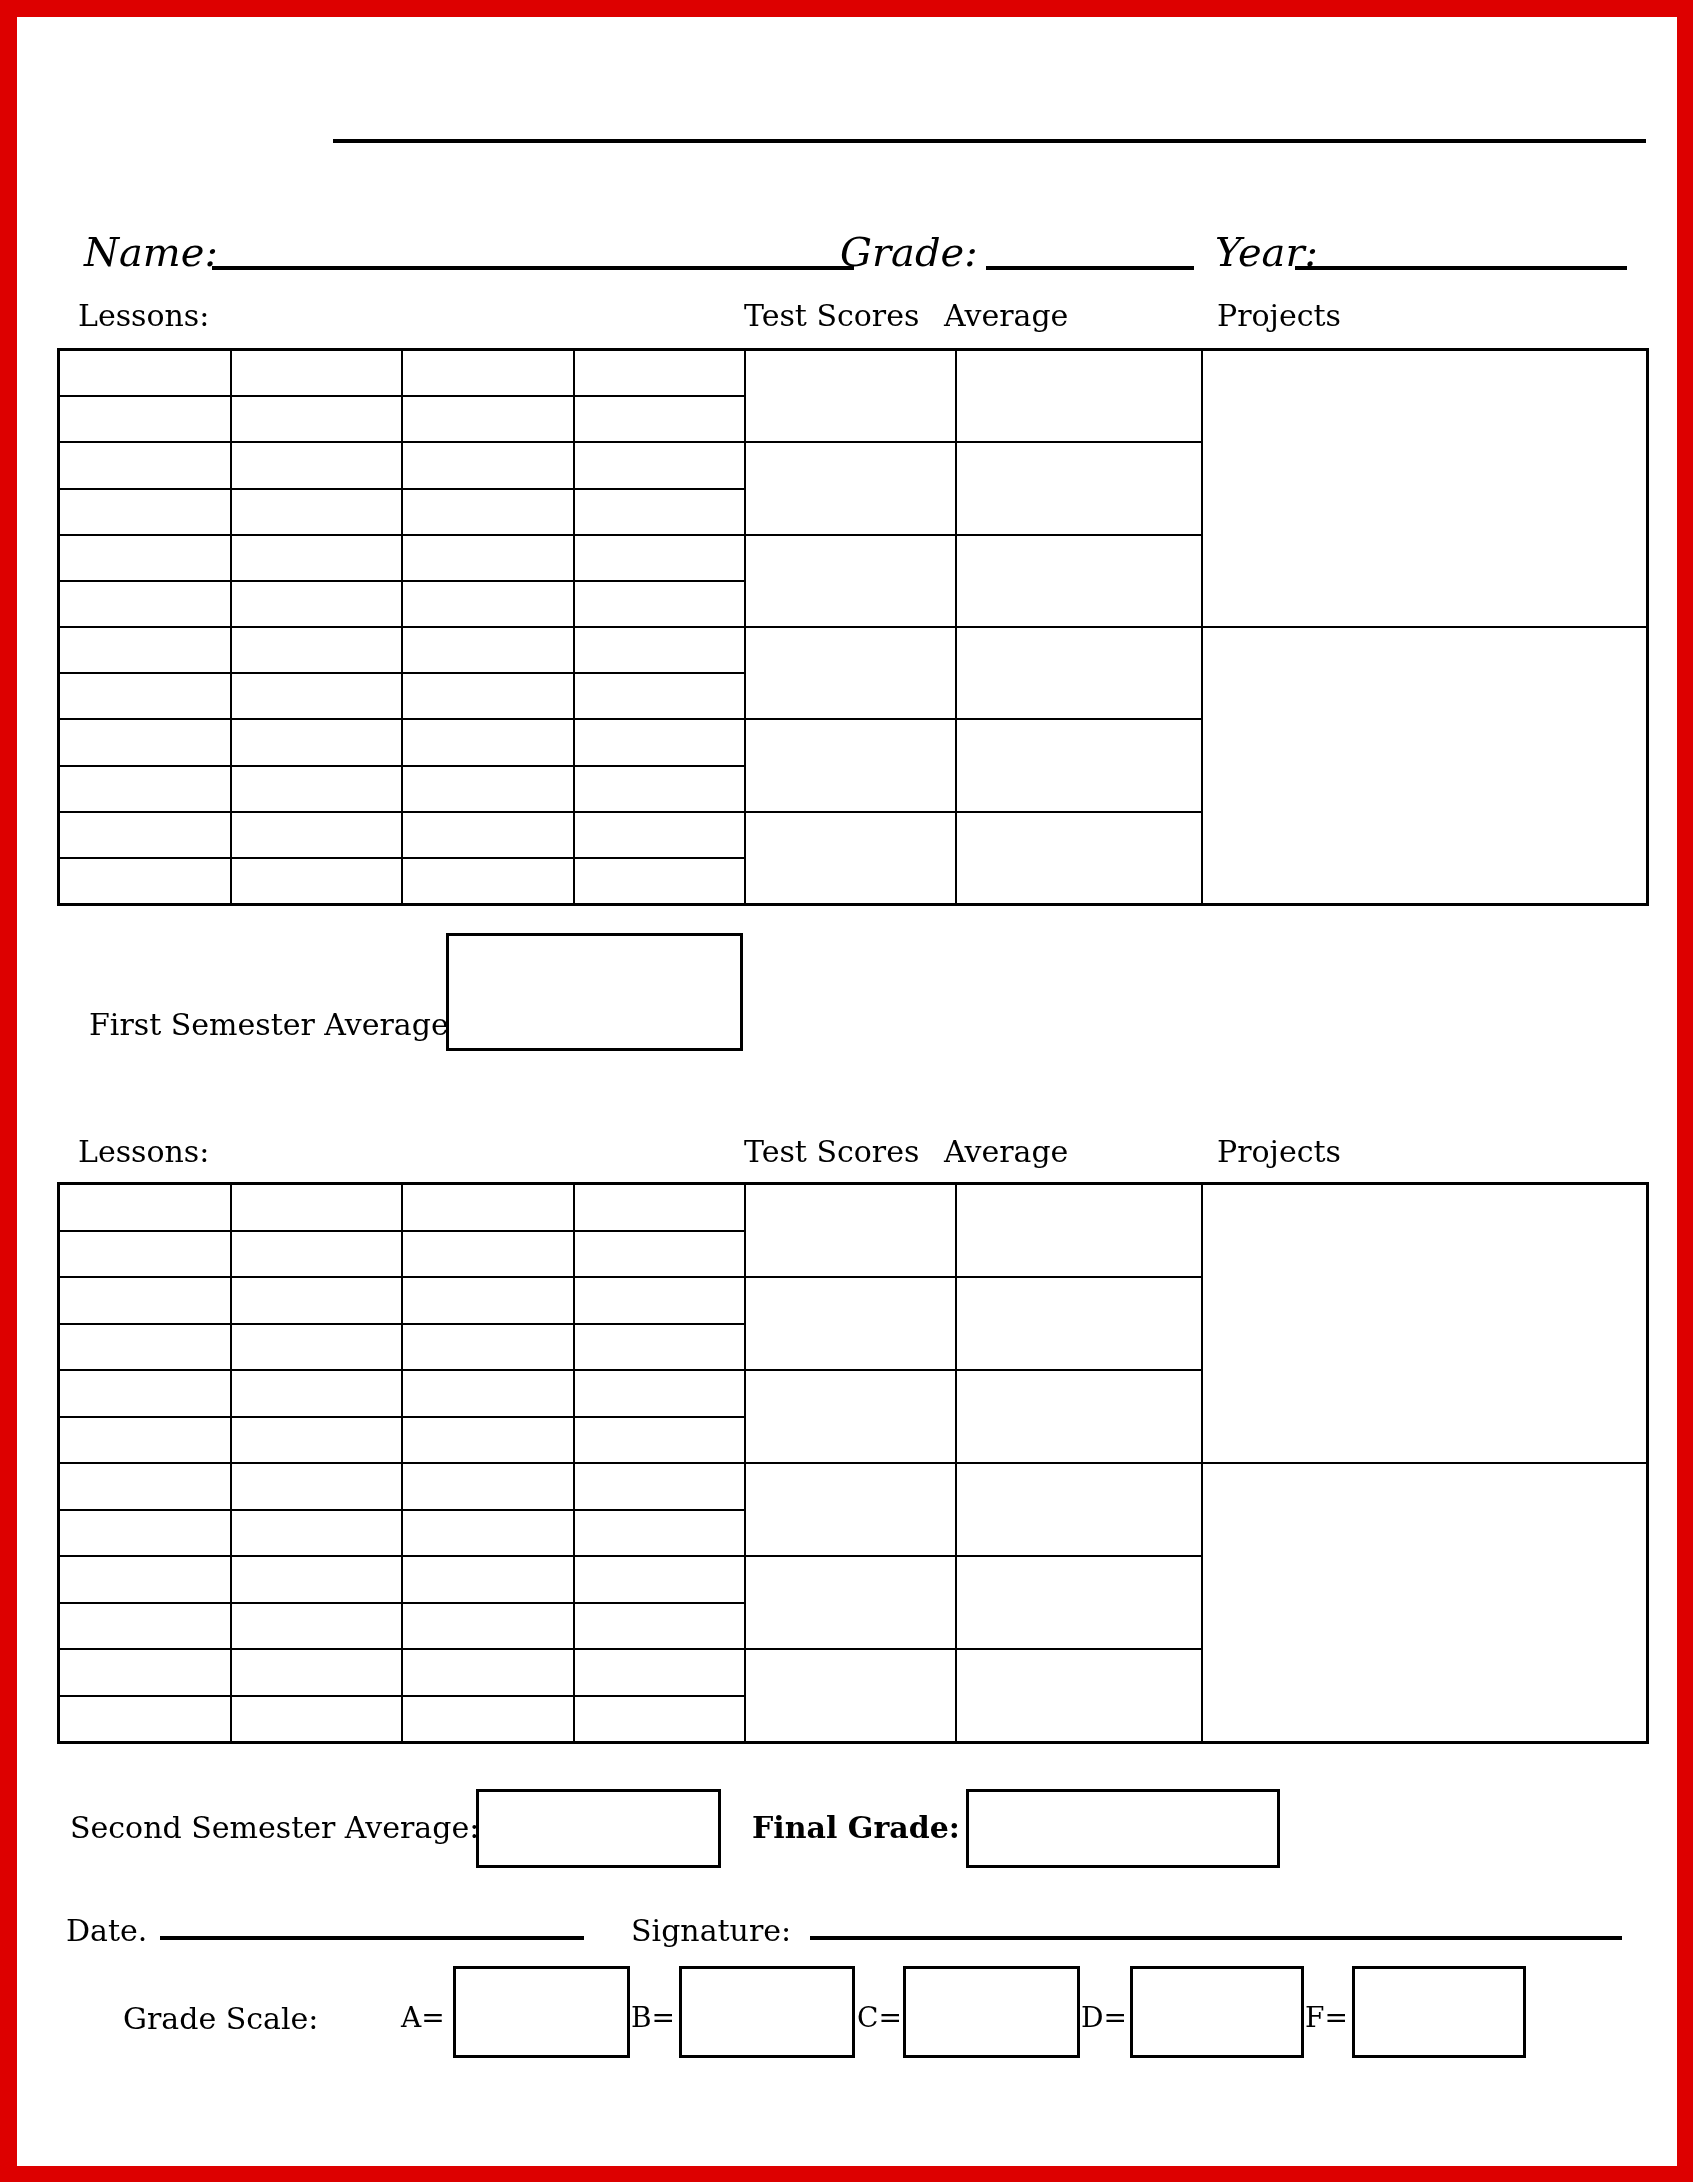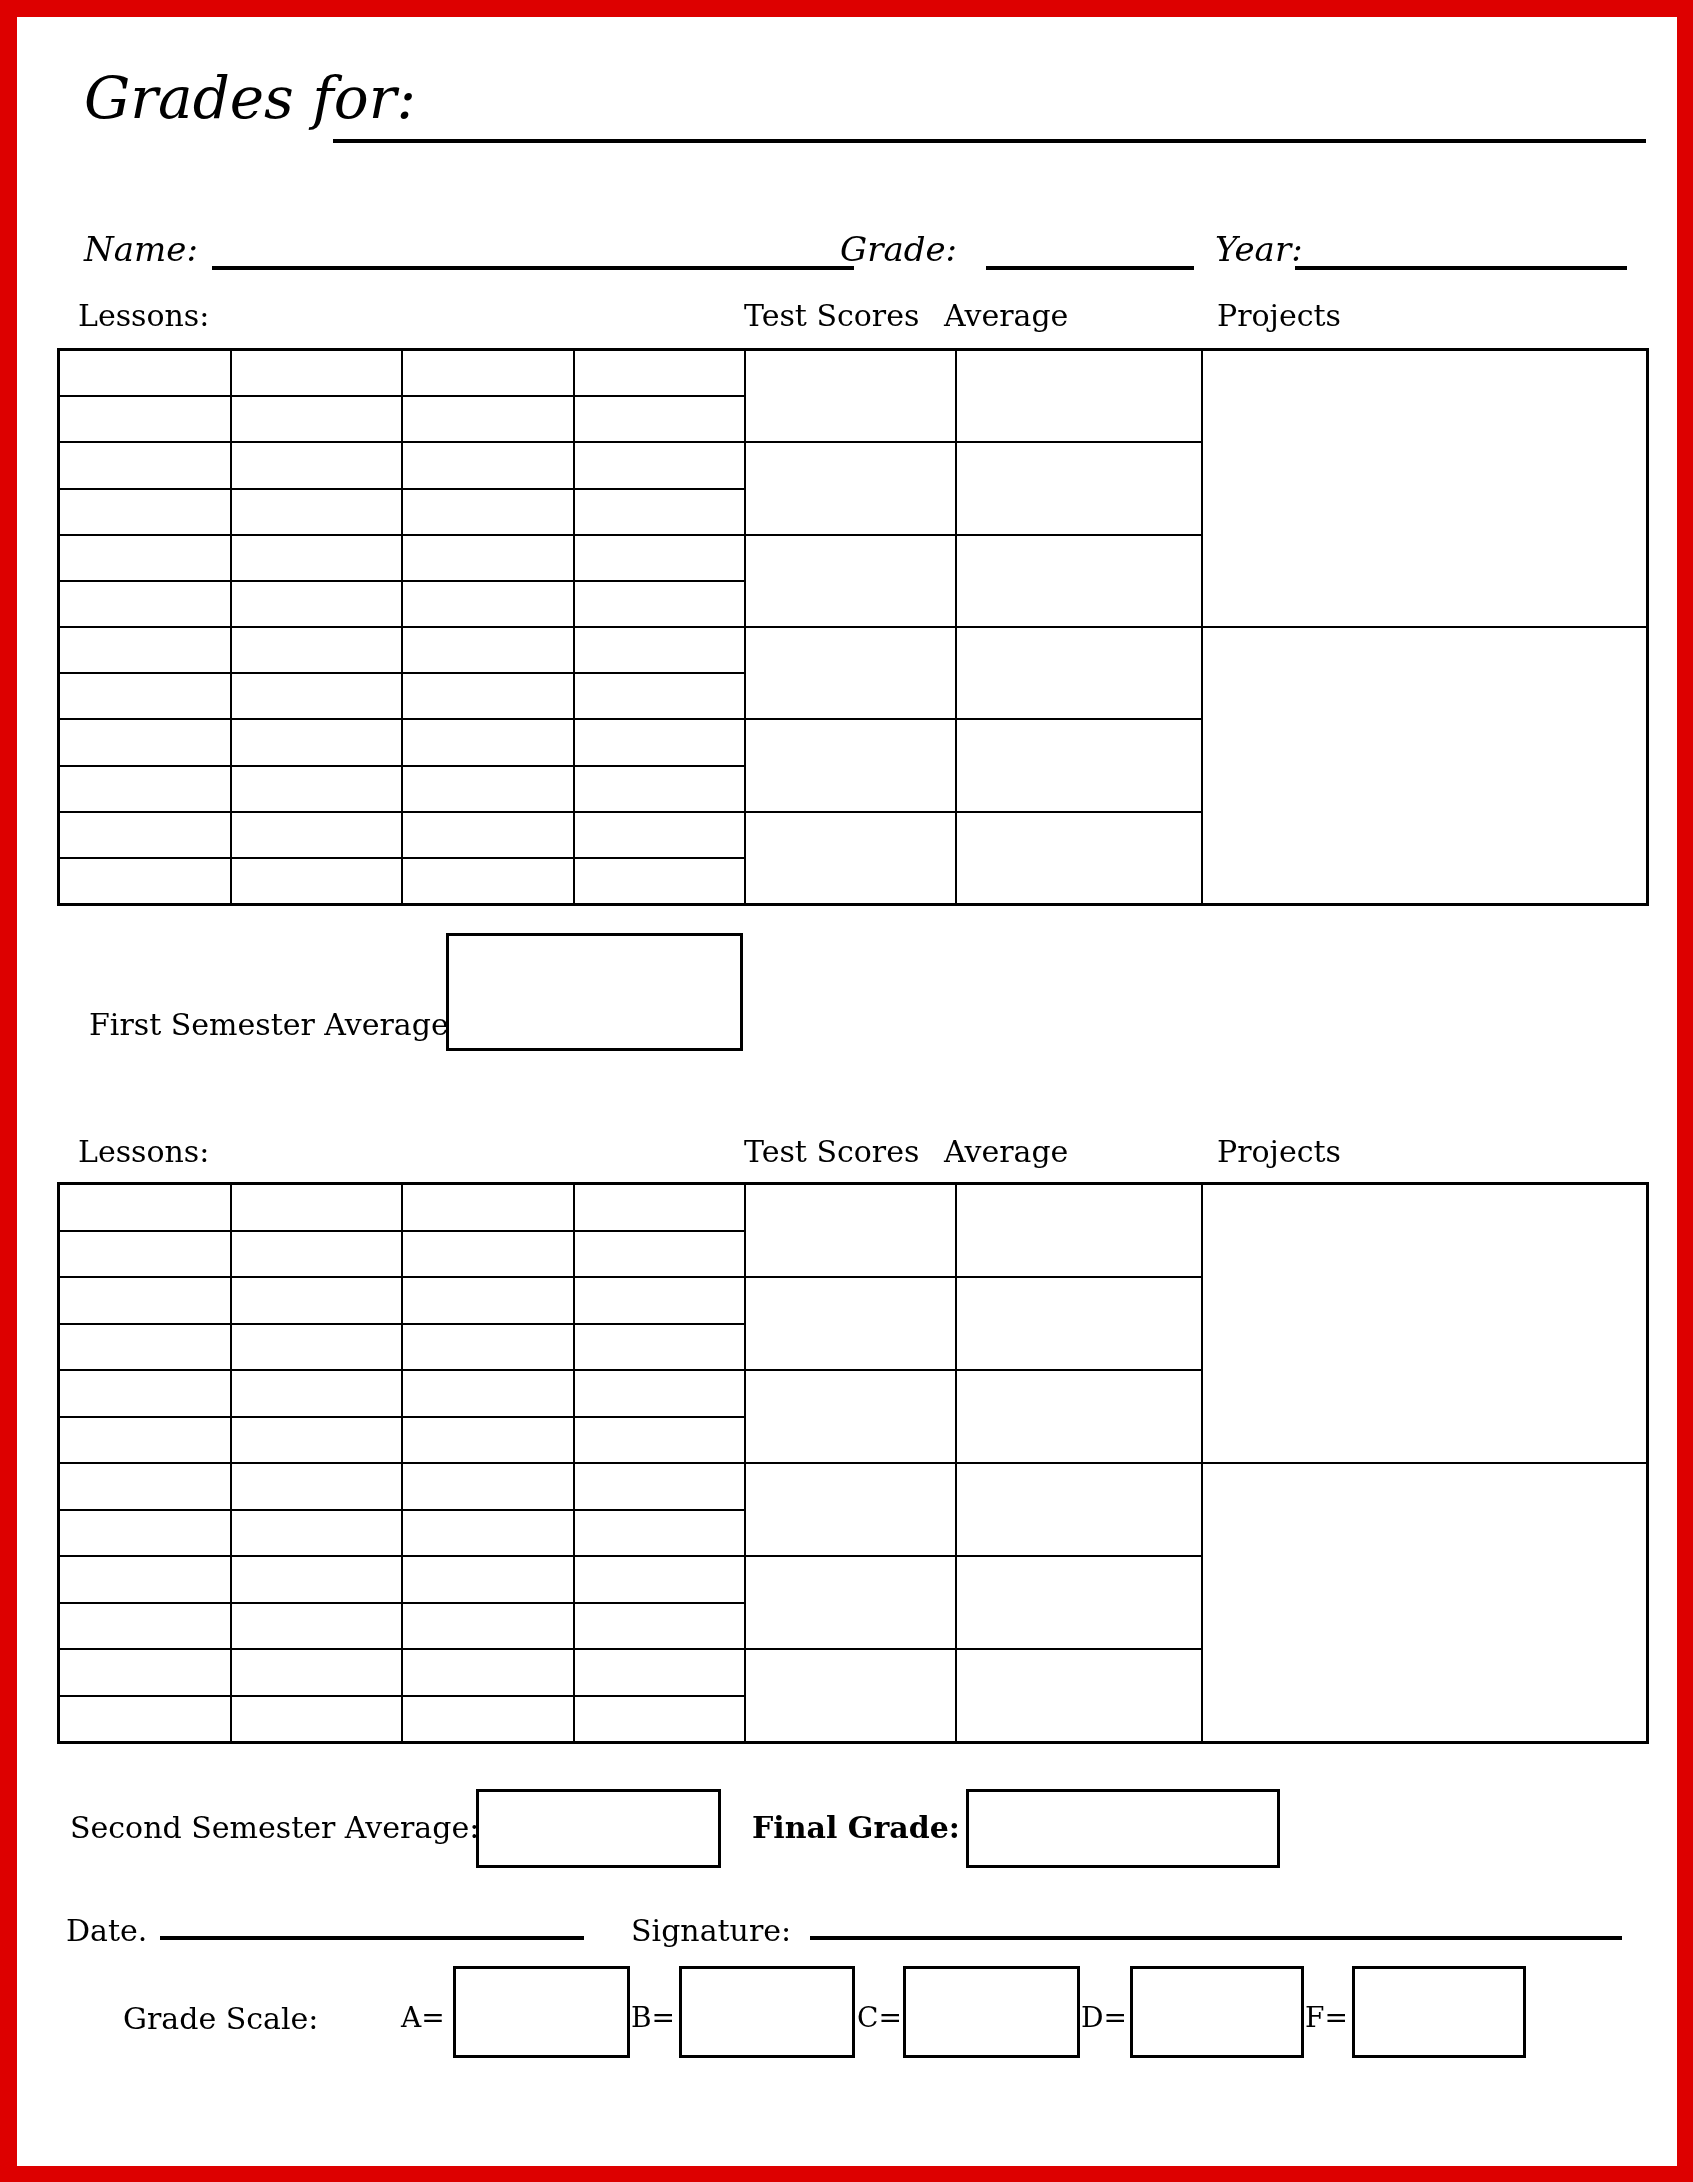--- a/index.html
+++ b/index.html
@@ -18,21 +18,21 @@
     pointer-events:none;
     z-index:50;
   }
   .abs{position:absolute;}
   .script{
     font-style:italic;
     font-family:"DejaVu Serif", serif;
     white-space:nowrap;
   }
   .title{font-size:58px;}
-  .fieldlbl{font-size:34px;}
+  .fieldlbl{font-size:40px;}
   .lbl{
     font-size:30px;
     font-family:"DejaVu Serif", serif;
     white-space:nowrap;
   }
   .bold{font-weight:bold;}
   .line{
     position:absolute;height:3.5px;background:#000;
   }
   .thickline{height:4.4px;}
@@ -60,21 +60,20 @@
     font-family:"DejaVu Serif", serif;
     white-space:nowrap;
   }
 </style>
 </head>
 <body>
 
 <div class="page">
   <div class="border-frame" style="border-color: rgb(221, 0, 0);"></div>
 
-  <div class="abs script title" style="left:84px;top:64px;">Grades for:</div>
   <div class="line thickline" style="left:333px;top:139px;width:1313px;"></div>
 
   <div class="abs script fieldlbl" style="left:84px;top:229px;">Name:</div>
   <div class="line" style="left:212px;top:266px;width:642px;"></div>
 
   <div class="abs script fieldlbl" style="left:840px;top:229px;">Grade:</div>
   <div class="line" style="left:986px;top:266px;width:208px;"></div>
 
   <div class="abs script fieldlbl" style="left:1198px;top:229px;margin-left:17px;">Year:</div>
   <div class="line" style="left:1295px;top:266px;width:332px;"></div>

